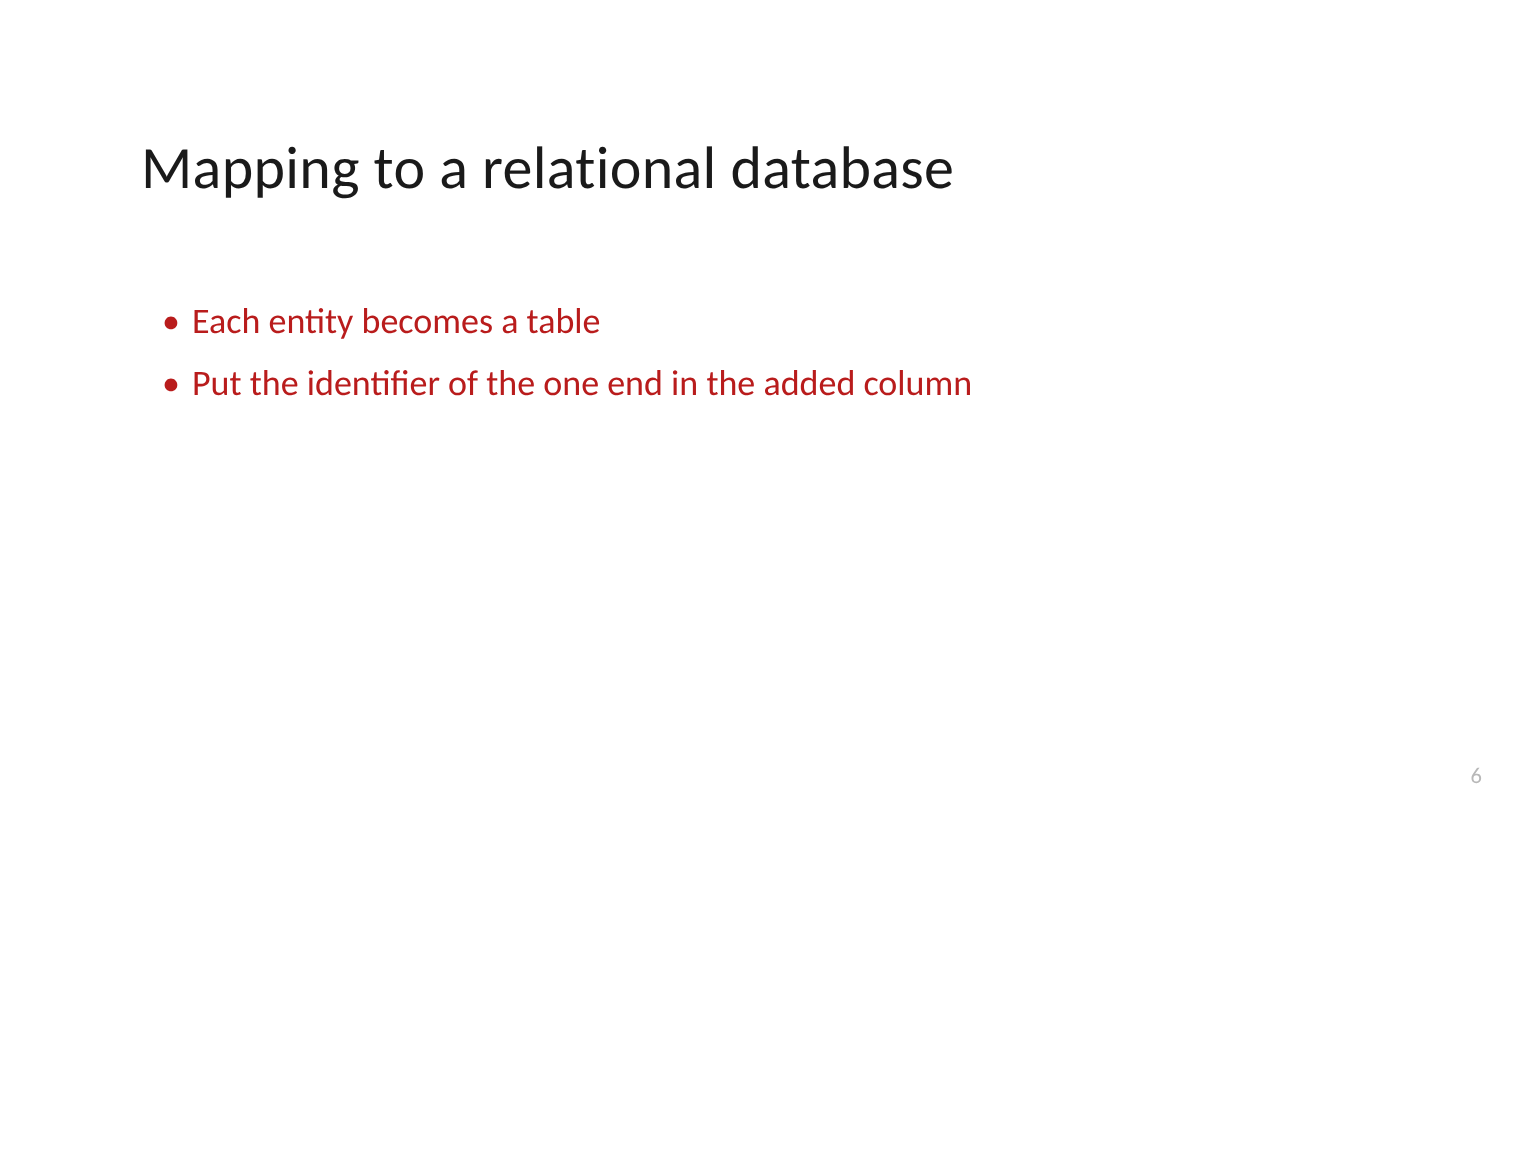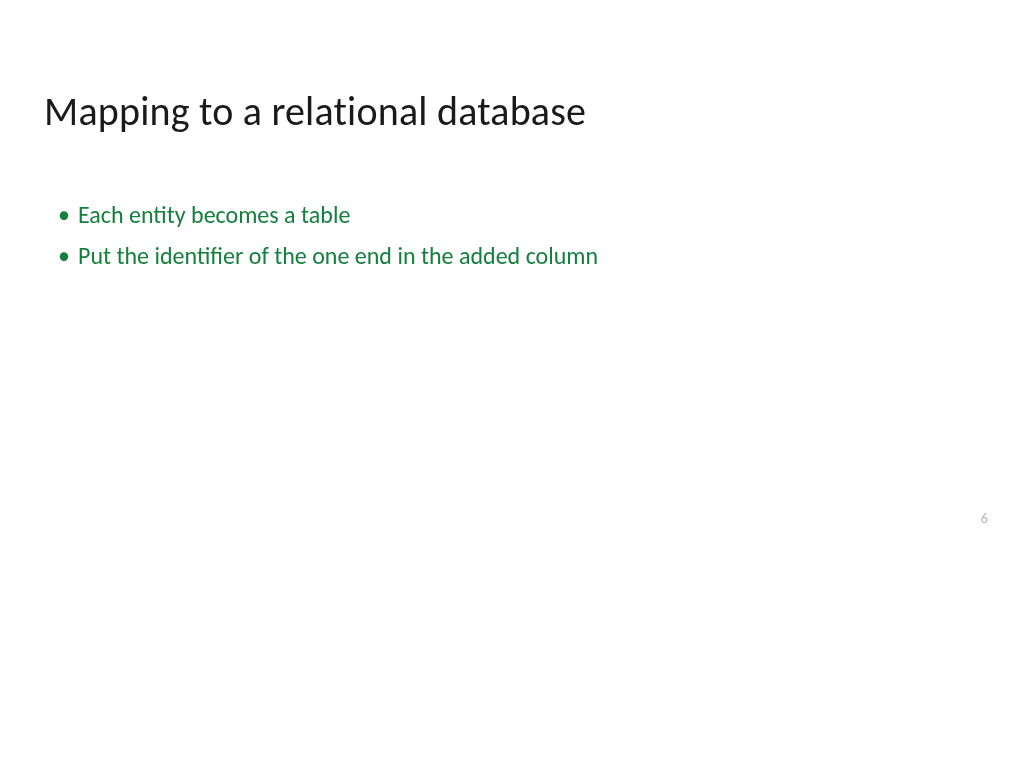--- a/index.html
+++ b/index.html
@@ -12,39 +12,39 @@
       height: 768px;
       background: #ffffff;
       font-family: Calibri, "Segoe UI", Arial, sans-serif;
       color: #000000;
       overflow: hidden;
     }
     .slide {
       width: 1024px;
       height: 553px;
       position: relative;
-      padding: 88px 82px 0 44px;
+      padding: 88px 82px 0 94px;
     }
     .slide-title {
       font-size: 40px;
       font-weight: 400;
       color: #1a1a1a;
       letter-spacing: 0.2px;
       margin-bottom: 60px;
       line-height: 1.2;
     }
     .bullet-list {
       list-style: none;
       padding-left: 14px;
     }
     .bullet-item {
       position: relative;
       font-size: 24px;
       line-height: 1.55;
-      color: #15803d;
+      color: #b91c1c;
       padding-left: 20px;
       margin-bottom: 4px;
     }
     .bullet-item::before {
       content: "•";
       position: absolute;
       left: 0;
       top: 0;
       font-size: 24px;
     }

